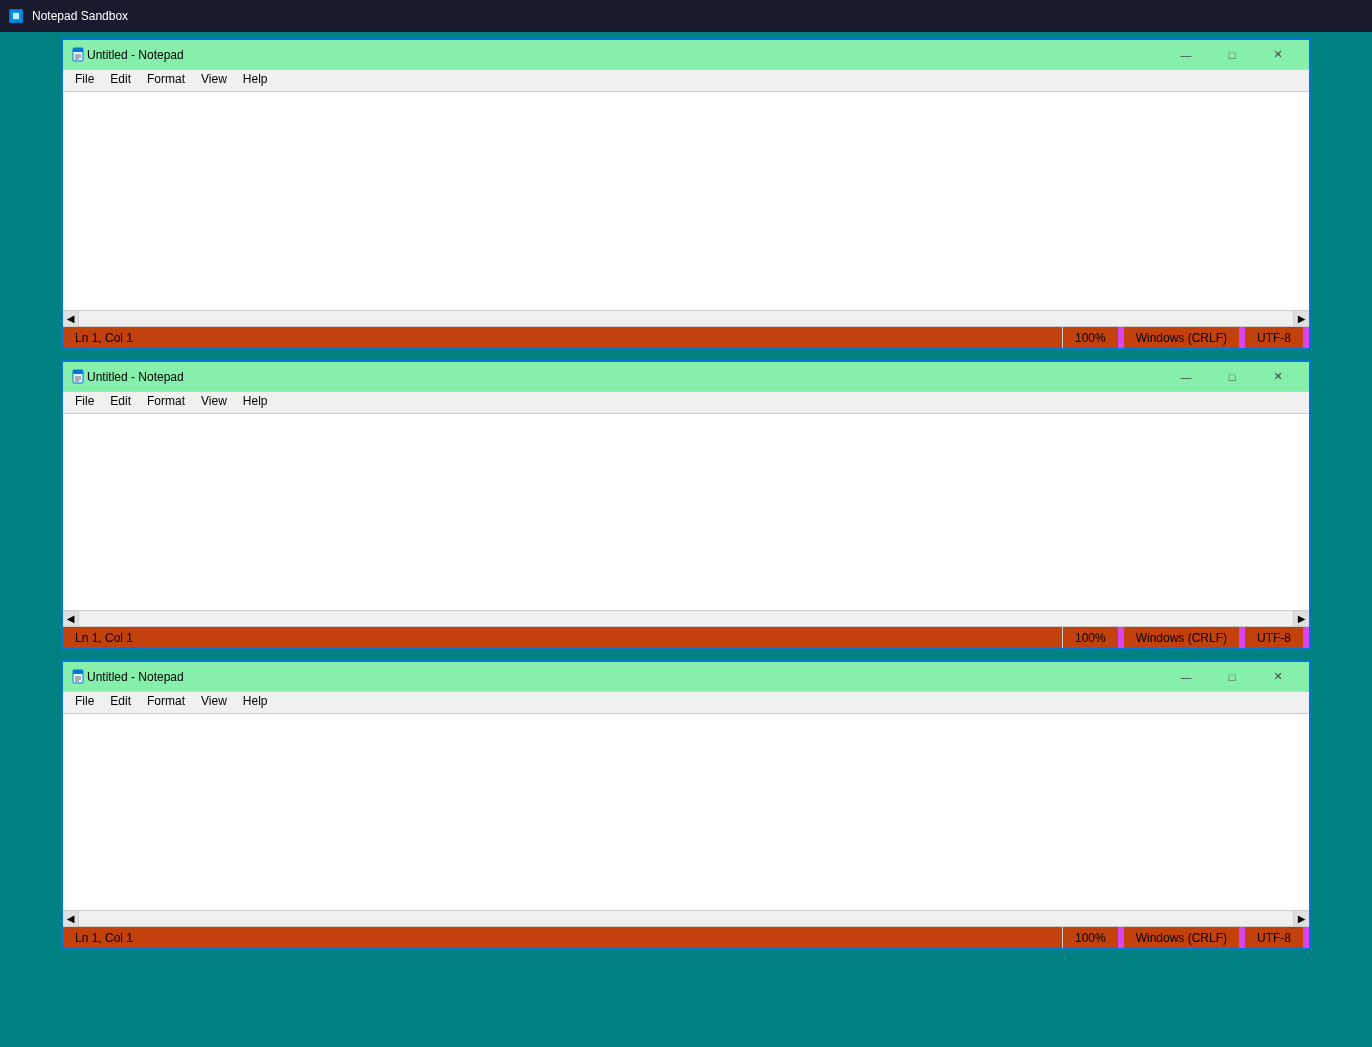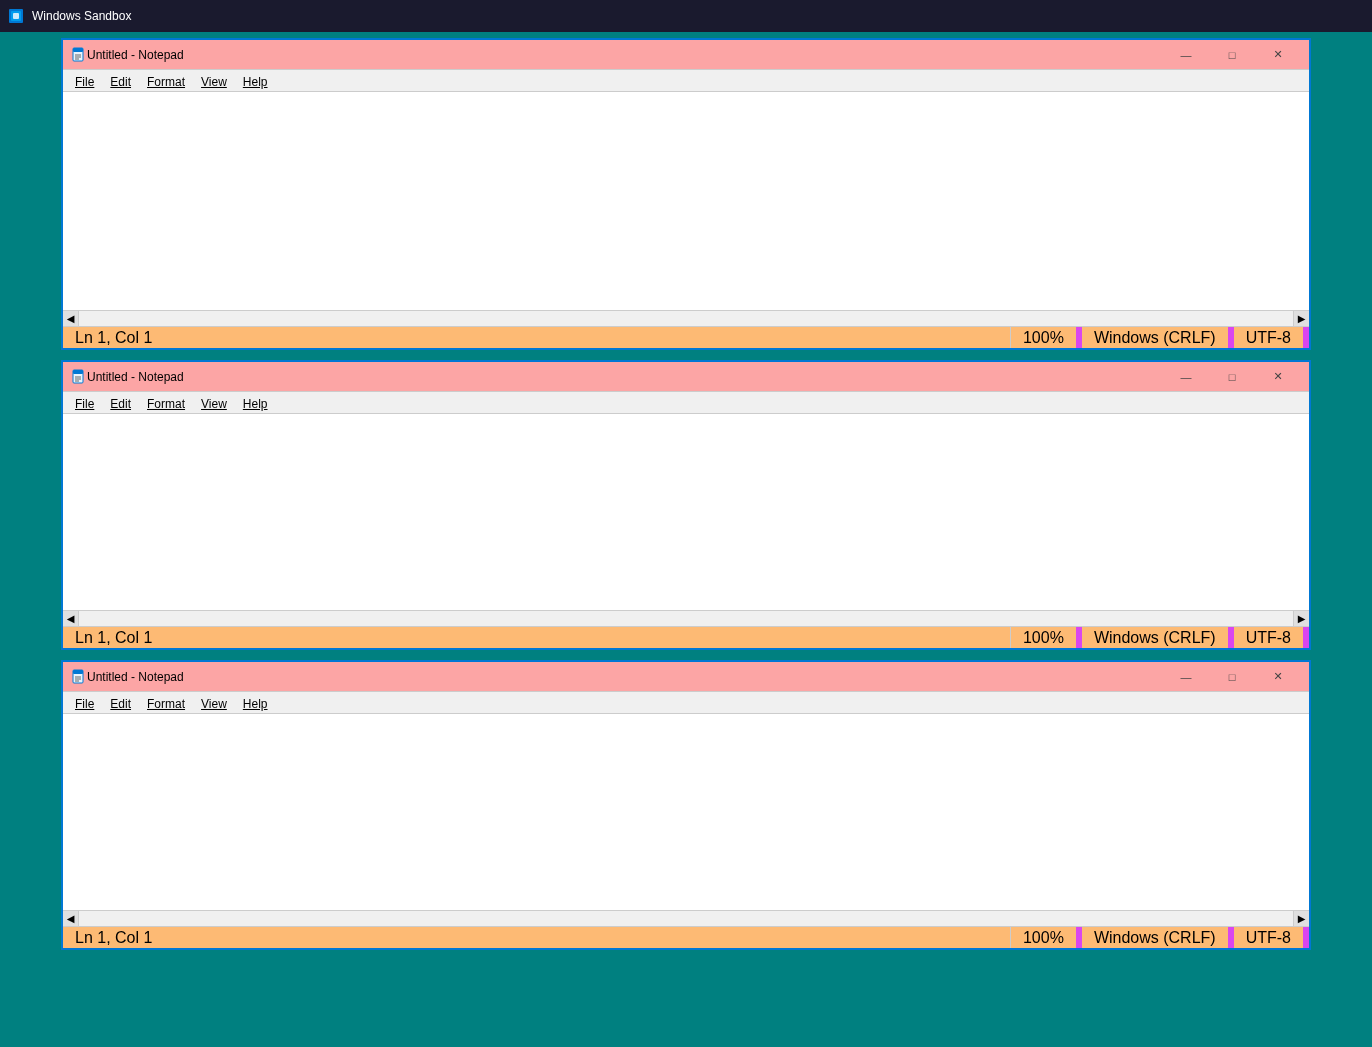--- a/index.html
+++ b/index.html
@@ -63,21 +63,21 @@
       height: 290px;
     }
 
     .notepad-window:nth-child(3) {
       margin-top: 10px;
       height: 290px;
     }
 
     
     .notepad-titlebar {
-      background: #fca5a5;
+      background: #86efac;
       height: 30px;
       display: flex;
       align-items: center;
       padding: 0 8px;
       border-bottom: 1px solid #cccccc;
       flex-shrink: 0;
     }
 
     .notepad-titlebar .np-title {
       font-size: 12px;
@@ -101,25 +101,24 @@
       justify-content: center;
       font-size: 11px;
       color: #444;
     }
 
     
     .notepad-menubar {
       background: #f0f0f0;
       height: 22px;
       display: flex;
-      align-items: flex-end;
+      align-items: flex-start;
       padding: 0 4px;
       border-bottom: 1px solid #cccccc;
       flex-shrink: 0;
-      text-decoration: underline;
     }
 
     .menu-item {
       font-size: 12px;
       padding: 2px 8px;
       cursor: pointer;
       color: #000;
     }
 
     
@@ -174,27 +173,27 @@
     }
 
     .hscroll-track {
       flex: 1;
       height: 16px;
       background: #f0f0f0;
     }
 
     
     .notepad-statusbar {
-      background: #fdba74;
+      background: #c2410c;
       height: 22px;
       display: flex;
       align-items: center;
       border-top: 1px solid #cccccc;
       flex-shrink: 0;
-      font-size: 16px;
+      font-size: 12px;
       color: #000;
     }
 
     .statusbar-section {
       padding: 0 12px;
       height: 100%;
       display: flex;
       align-items: center;
       border-right: 6px solid #d946ef;
     }
@@ -221,21 +220,21 @@
 <body>
 
 <div class="sandbox-titlebar">
   <span class="sandbox-icon">
     <svg viewBox="0 0 16 16" width="16" height="16">
       <rect x="1" y="1" width="14" height="14" rx="1" fill="#0078d4"></rect>
       <rect x="3" y="3" width="10" height="10" rx="1" fill="#00b4ff" opacity="0.6"></rect>
       <rect x="5" y="5" width="6" height="6" rx="1" fill="white" opacity="0.8"></rect>
     </svg>
   </span>
-  <span class="sandbox-title">Windows Sandbox</span>
+  <span class="sandbox-title">Notepad Sandbox</span>
 </div>
 
 <div class="main-container">
 
   <div class="notepad-window" style="margin-top:6px; height:312px;">
     <div class="notepad-titlebar">
       <span class="np-doc-icon">
         <svg viewBox="0 0 16 16" width="16" height="16">
           <rect x="2" y="1" width="10" height="13" rx="1" fill="#e8f4fd" stroke="#0078d4" stroke-width="1"></rect>
           <rect x="2" y="1" width="10" height="4" rx="1" fill="#0078d4"></rect>

